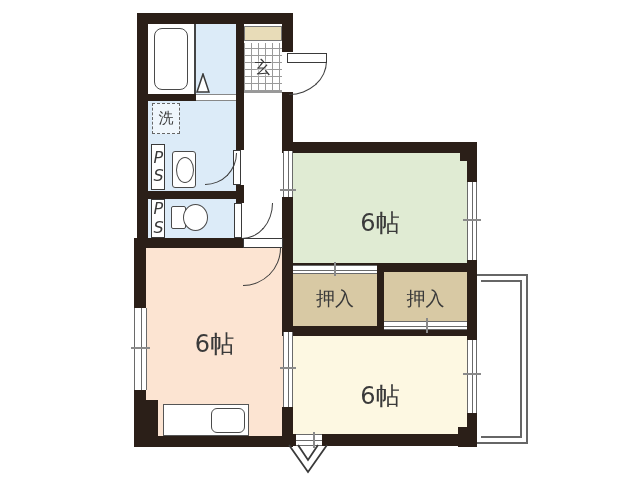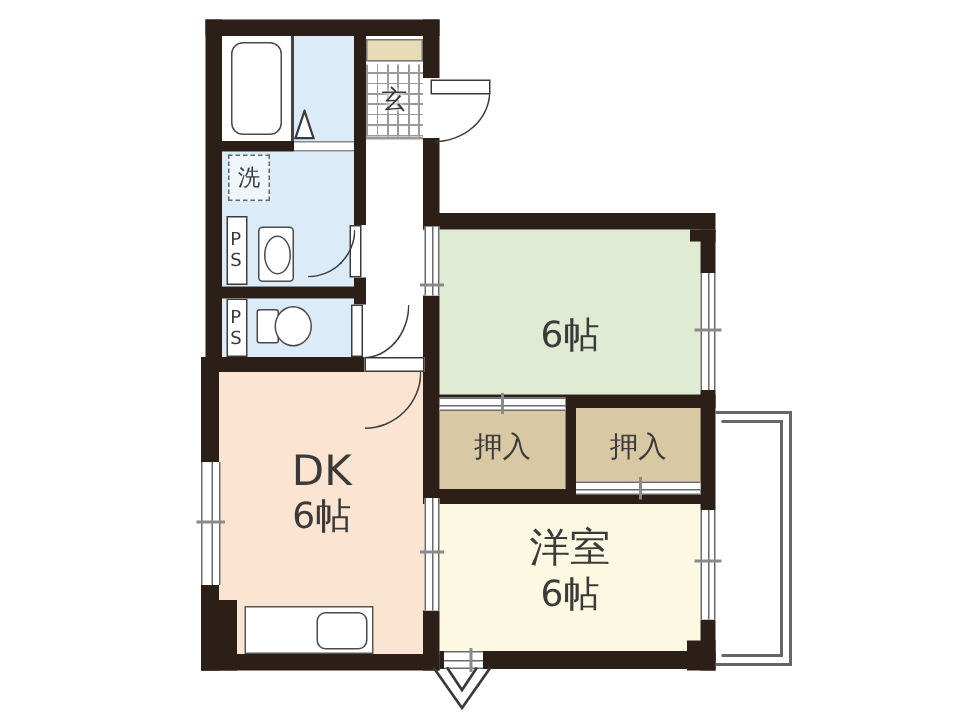--- a/index.html
+++ b/index.html
@@ -19,21 +19,21 @@
   .arc.br{border-right-width:1.5px;border-bottom-width:1.5px;border-bottom-right-radius:100%;}
   .fix{position:absolute;background:#fff;border:1.5px solid #4a4a4a;box-sizing:border-box;}
   .lbl{position:absolute;color:#3a3a3a;text-align:center;line-height:1;}
   .bal{position:absolute;background:#666;}
   .tiles{position:absolute;background-color:#fff;
      background-image:repeating-linear-gradient(0deg,#9a9a9a 0 1px,transparent 1px 7px),
                       repeating-linear-gradient(90deg,#9a9a9a 0 1px,transparent 1px 7px);
      display:flex;align-items:center;justify-content:center;}
   .psbox{position:absolute;background:#fff;border:1.2px solid #3a3a3a;box-sizing:border-box;
      display:flex;align-items:center;justify-content:center;}
-  .pstxt{font-size:12px;line-height:1.15;color:#3a3a3a;word-break:break-all;width:9px;text-align:left;}
+  .pstxt{font-size:16px;line-height:1.15;color:#3a3a3a;word-break:break-all;width:9px;text-align:left;font-style:italic;}
   .dashbox{position:absolute;border:1.5px dashed #666;box-sizing:border-box;background:rgba(255,255,255,.55);
      display:flex;align-items:center;justify-content:center;}
 </style>
 </head>
 <body>
 
 <div id="plan">
 
   <div class="floor" style="left:148px;top:24px;width:48px;height:70px;background:#fff;"></div>
   <div class="floor" style="left:196px;top:24px;width:40px;height:70px;background:var(--bath);"></div>
@@ -165,19 +165,17 @@
   <svg style="position:absolute;left:286px;top:444px;" width="44" height="31">
     <polyline points="3,1 22,28 41,1" fill="none" stroke="#3a3a3a" stroke-width="1.8"></polyline>
     <polyline points="12,1 22,16 32,1" fill="none" stroke="#3a3a3a" stroke-width="1.8"></polyline>
   </svg>
 
   <div class="lbl" style="left:293px;top:211px;width:174px;font-size:24px;">6帖</div>
 
   <div class="lbl" style="left:293px;top:289px;width:84px;font-size:19px;">押入</div>
   <div class="lbl" style="left:384px;top:289px;width:83px;font-size:19px;">押入</div>
 
-  <div class="lbl" style="left:293px;top:352px;width:174px;font-size:27px;">洋室</div>
   <div class="lbl" style="left:293px;top:384px;width:174px;font-size:24px;">6帖</div>
 
-  <div class="lbl" style="left:146px;top:300px;width:137px;font-size:28px;">DK</div>
   <div class="lbl" style="left:146px;top:332px;width:137px;font-size:24px;">6帖</div>
 
 </div>
 
 </body></html>

